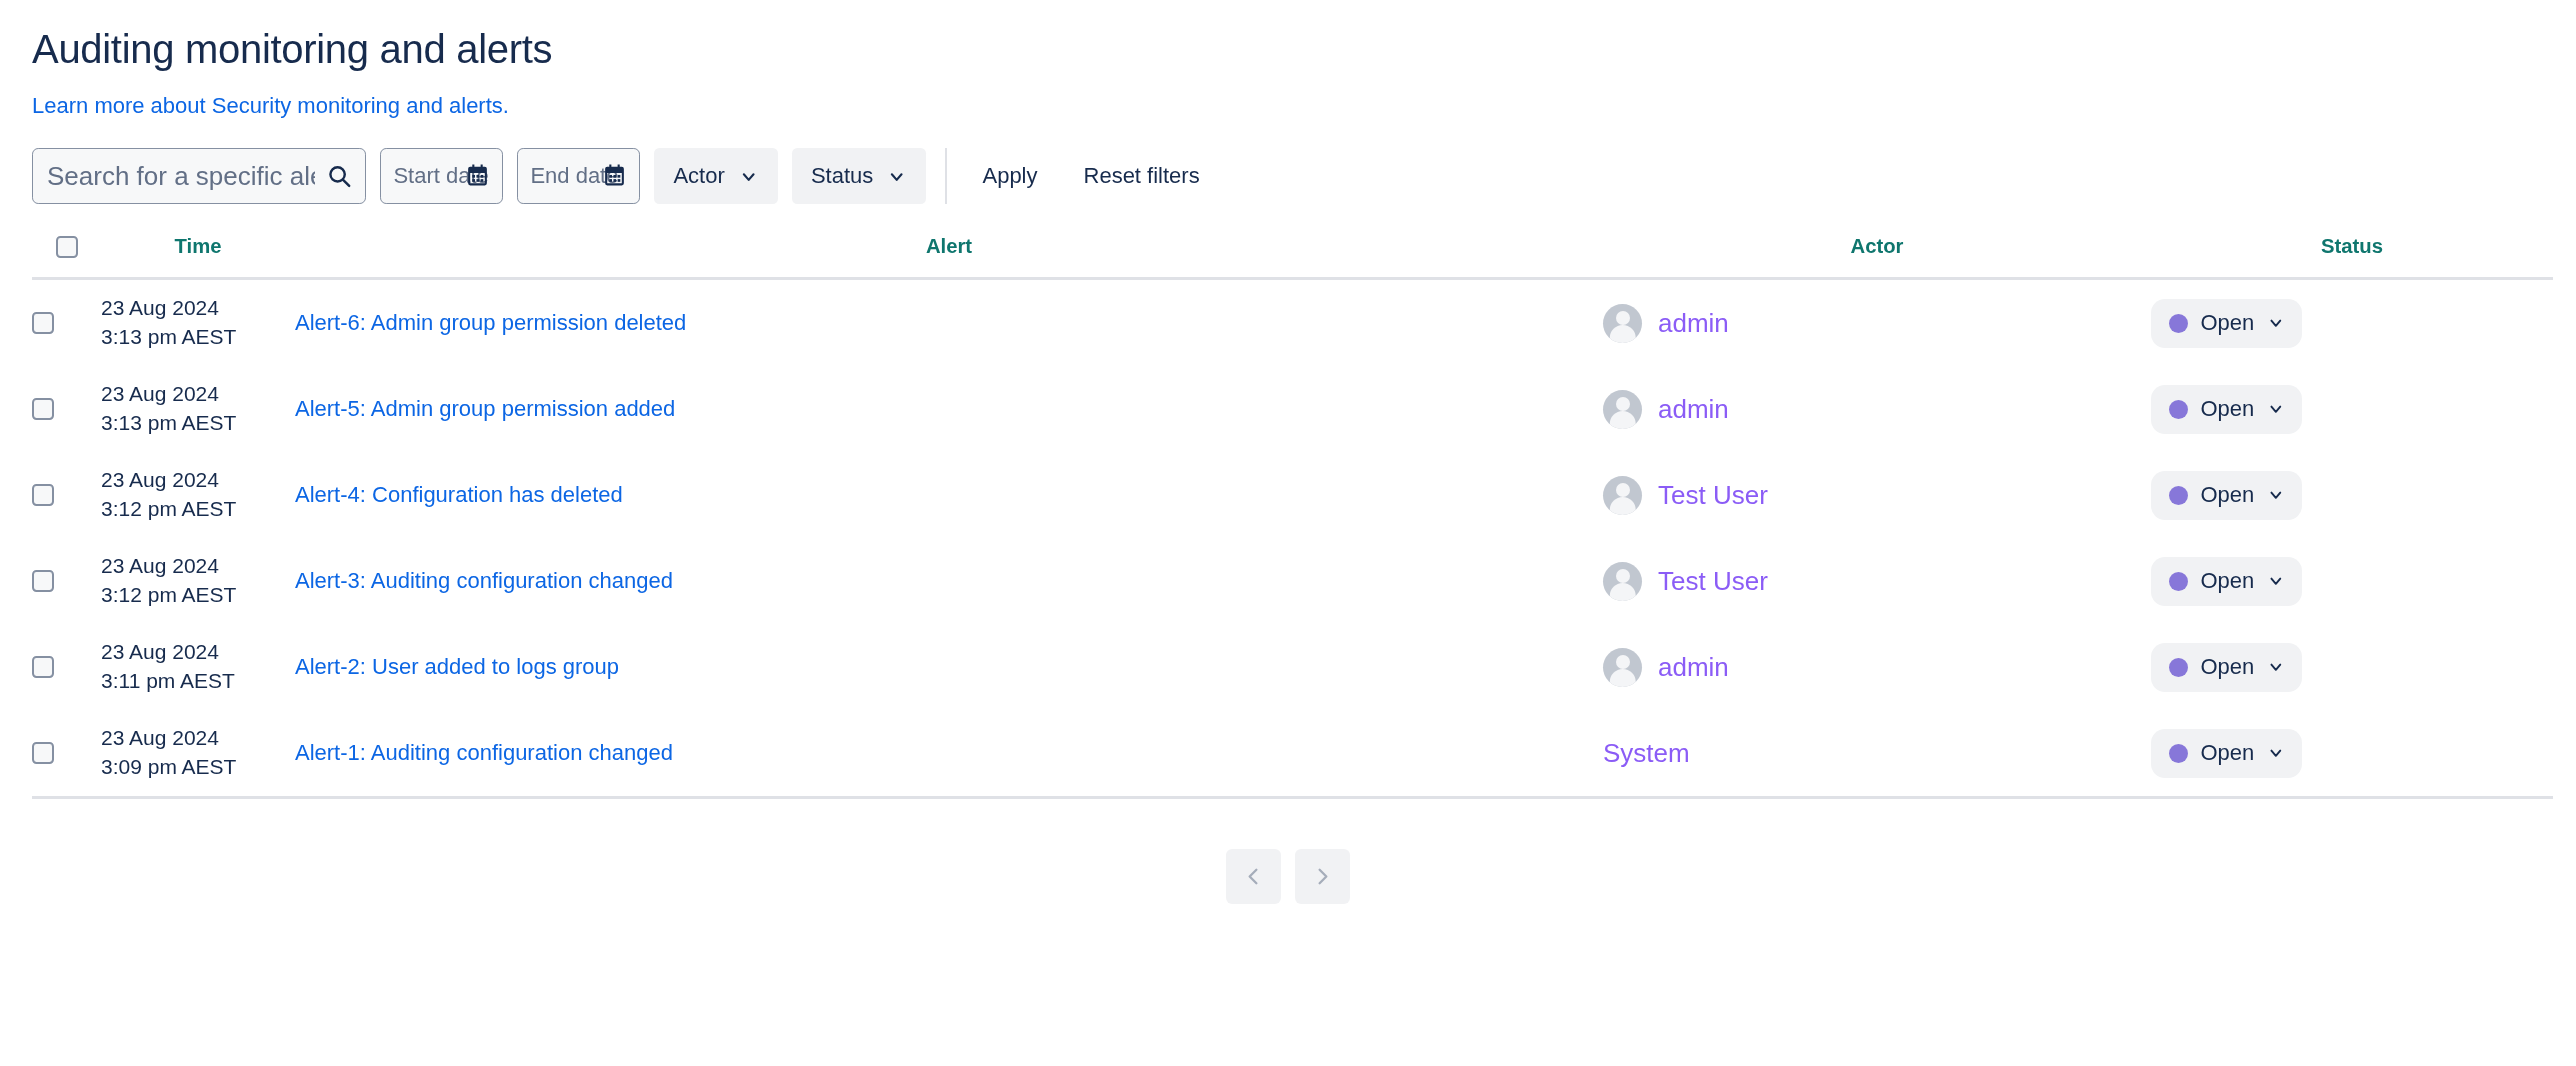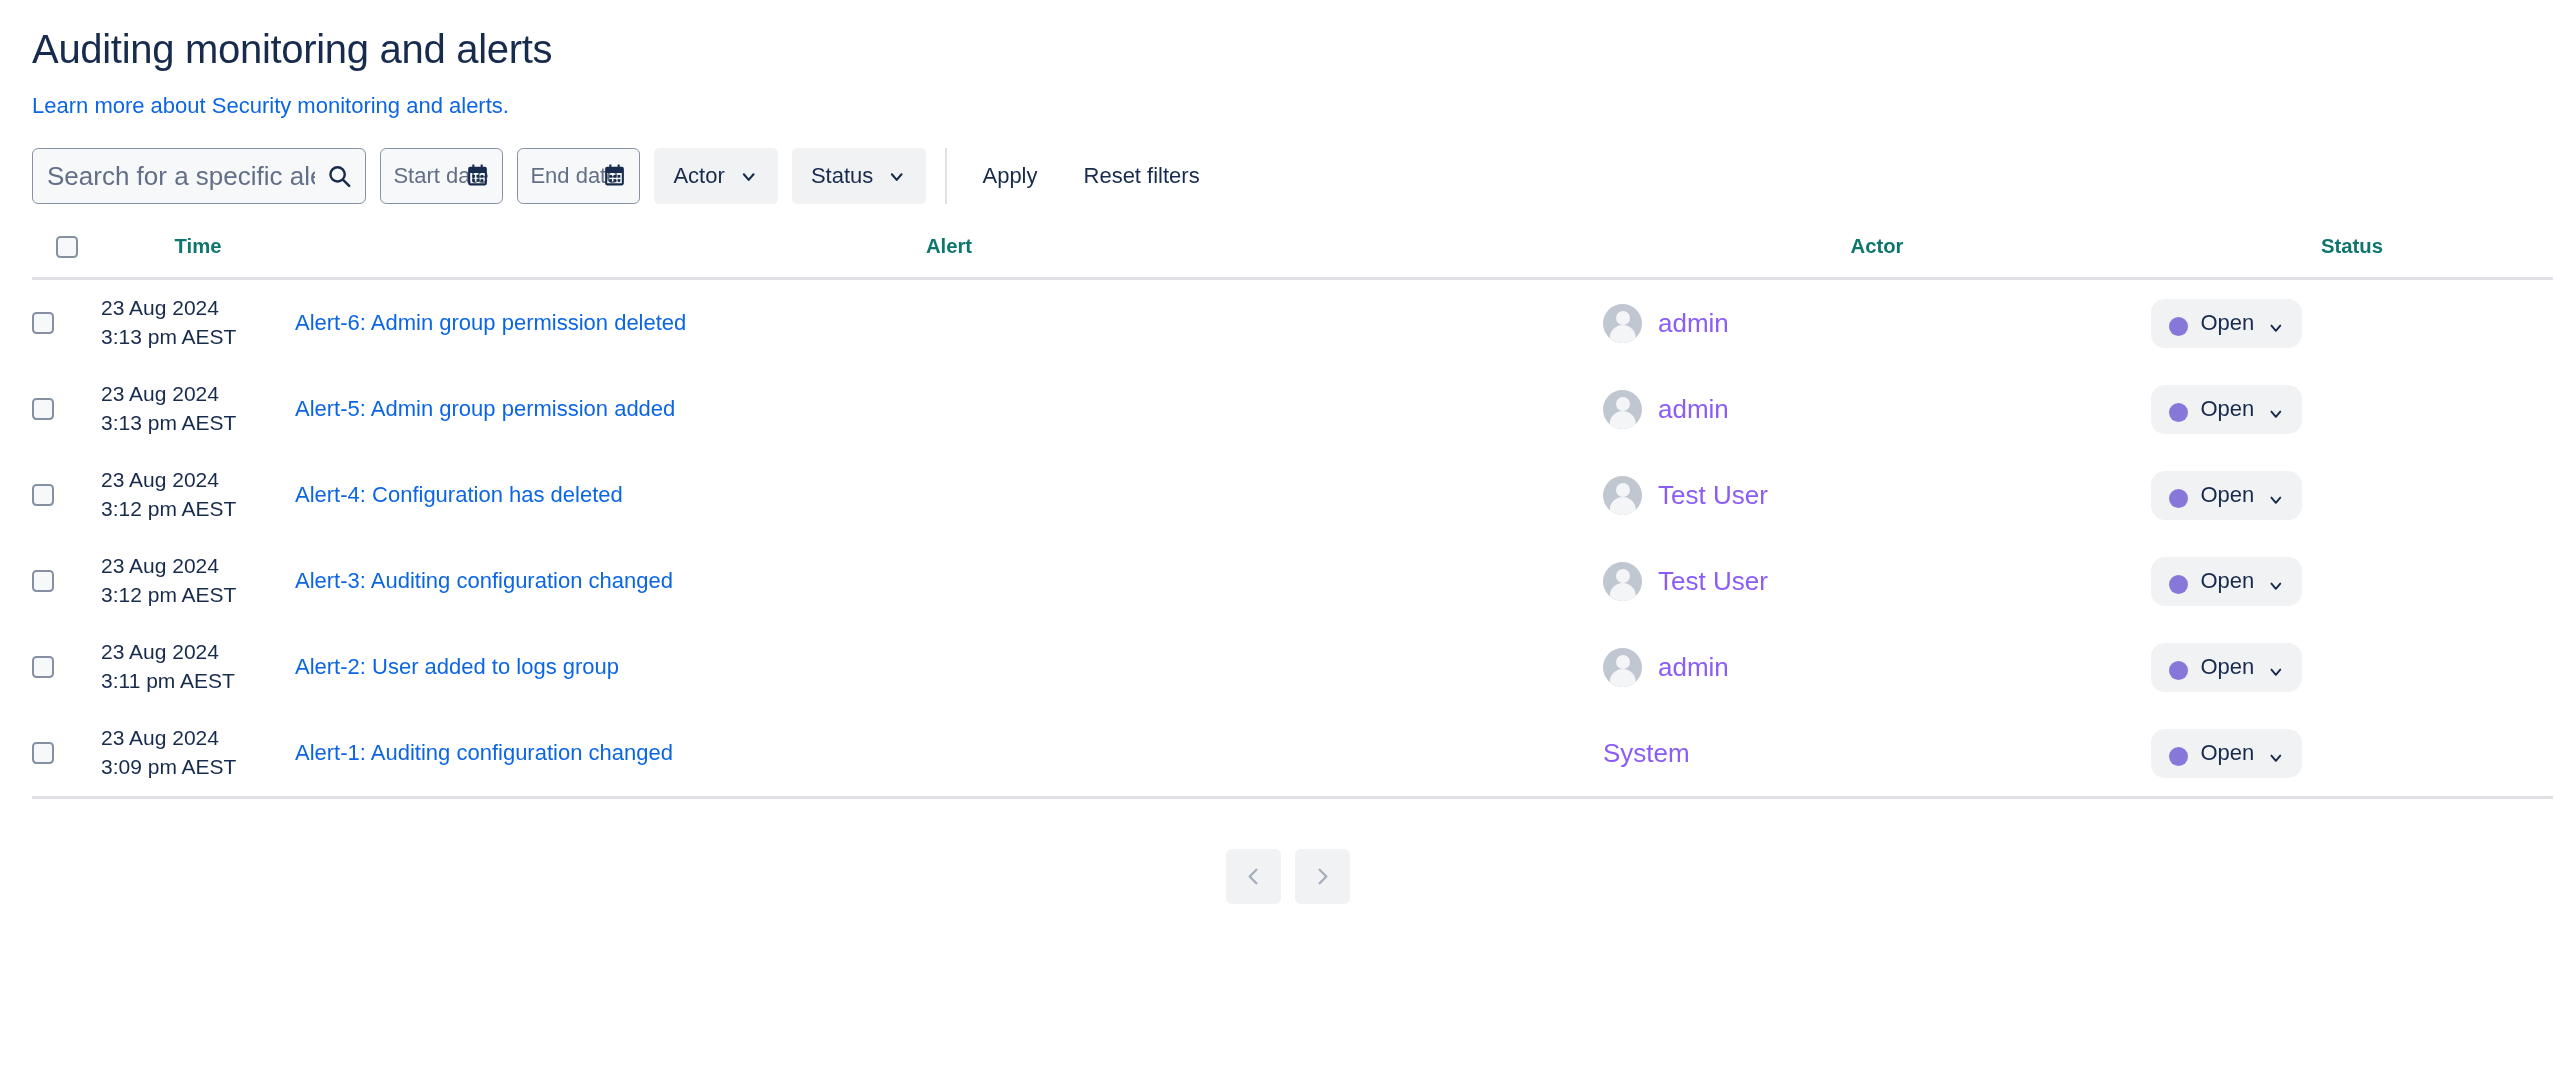--- a/index.html
+++ b/index.html
@@ -247,21 +247,21 @@
     transform: translateX(-50%);
   }
   .actor-name {
     font-size: 26px;
     color: #8b5cf6;
     white-space: nowrap;
   }
 
   .status-badge {
     display: inline-flex;
-    align-items: flex-end;
+    align-items: center;
     gap: 12.4px;
     background: #F1F2F4;
     border: none;
     border-radius: 14px;
     padding: 11.5px 17.7px;
     cursor: pointer;
     font-family: "Liberation Sans", sans-serif;
     min-width: 133px;
   }
   .status-dot {

